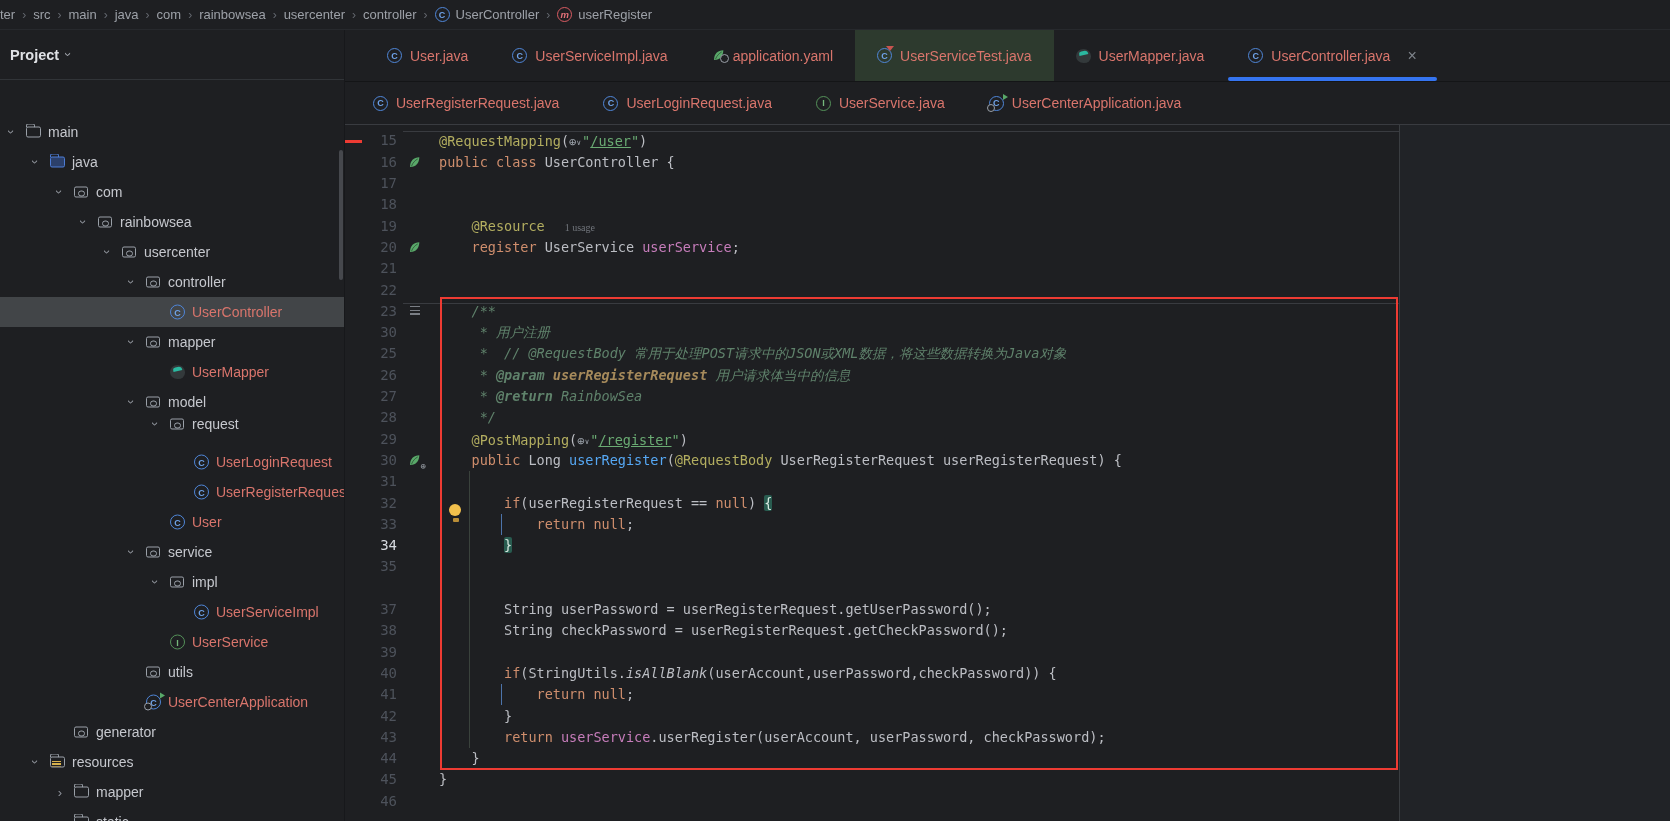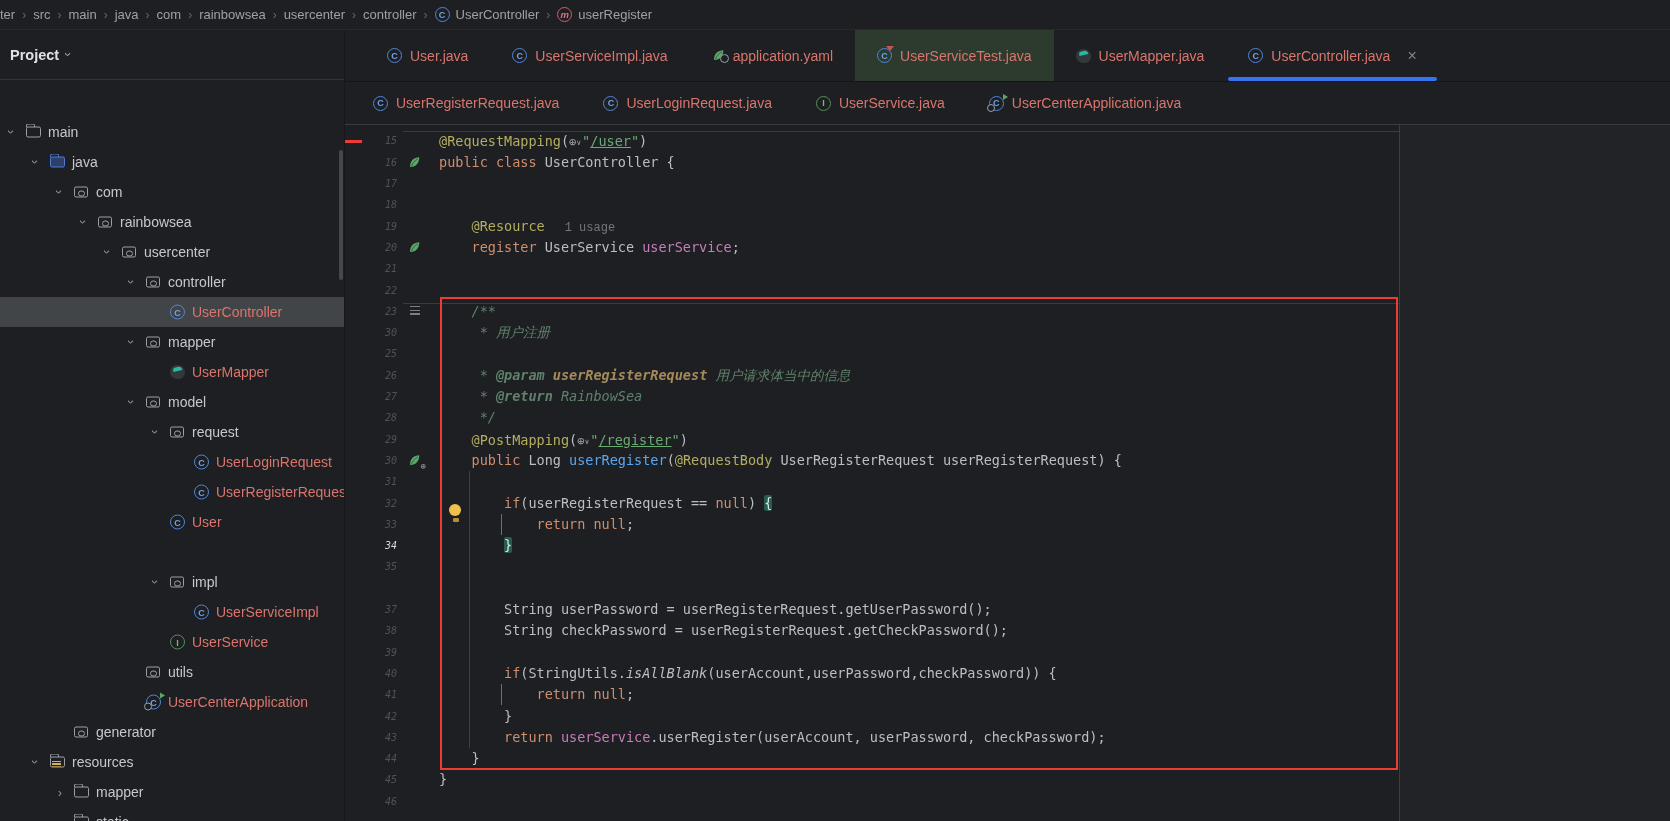--- a/index.html
+++ b/index.html
@@ -76,35 +76,35 @@
   .tab.test { background:#2d3a2e; }
   .tab.active::after { content:""; position:absolute; left:2px; right:2px; bottom:0; height:4px;
     background:#3574f0; border-radius:3px; }
   .tab .close { color:#7e838a; font-size:16px; margin-left:9px; }
 
   
   .editor { position:absolute; top:125px; left:345px; width:1054px; height:696px; background:#1e1f22; overflow:hidden; }
   .right-strip { position:absolute; top:125px; left:1399px; right:0; bottom:0; background:#212327; border-left:1px solid #3a3d41; }
   .code-line { position:absolute; left:0; width:100%; height:21.3px; line-height:21.3px;
     font-family:"DejaVu Sans Mono", monospace; font-size:13.5px; white-space:pre; }
-  .ln { position:absolute; left:0; top:0; width:52px; text-align:right; color:#4d525b; font-size:10px;font-style:italic; }
+  .ln { position:absolute; left:0; top:0; width:52px; text-align:right; color:#4d525b; font-size:14px; }
   .ln.cur { color:#d5d8de; }
   .gut { position:absolute; left:60px; top:2px; width:19px; height:17px; display:flex; align-items:center; justify-content:center; }
   .code-text { position:absolute; left:94px; top:0; white-space:pre; }
   .tk-kw { color:#cf8e6d; } .tk-ann { color:#b3ae60; } .tk-def { color:#bcbec4; }
   .tk-str { color:#6aab73; } .tk-strl { color:#6aab73; text-decoration:underline; }
   .tk-field { color:#c77dbb; } .tk-method { color:#56a8f5; }
   .tk-doc { color:#5f826b; font-style:italic; }
   .tk-doct { color:#5f826b; font-style:italic; font-weight:bold; }
   .tk-docp { color:#a68a5b; font-style:italic; font-weight:bold; }
   .tk-docv { color:#5f826b; font-style:italic; }
   .tk-static { color:#bcbec4; font-style:italic; }
   .tk-brhl { background:#295c50; color:#d8e8e0; border-radius:2px; }
-  .tk-inlay { font-family:Liberation Mono, monospace; font-style:normal; font-weight:normal;
-    font-size:12px; color:#72767d; margin-left:20px; }
+  .tk-inlay { font-family:Liberation Serif, serif; font-style:normal; font-weight:normal;
+    font-size:10px; color:#72767d; margin-left:20px; }
   .sep-line { position:absolute; left:58px; right:0; height:1px; background:#393b40; }
   .red-rect { position:absolute; left:95px; top:172px; width:958px; height:473px; border:2px solid #ee3b33; z-index:4; }
   .red-dash { position:absolute; left:0; top:15px; width:17px; height:3px; background:#ee3b33; z-index:4; }
   .guide { position:absolute; width:1px; }
   .g-method { left:124px; top:346px; height:277px; background:#3a423c; }
   .g-blue1 { left:156px; top:389px; height:21px; background:#4d74ab; }
   .g-blue2 { left:156px; top:559px; height:21px; background:#4d74ab; }
   .bulb { position:absolute; left:103px; top:378px; width:15px; height:21px; z-index:3; cursor:pointer; }
   .bulb::before { content:""; position:absolute; top:1px; left:1px; width:12px; height:12px; border-radius:50%; background:#f2c04c; }
   .bulb::after { content:""; position:absolute; bottom:2px; left:4.5px; width:6px; height:4px; background:#b98d36; border-radius:1px; }
@@ -223,21 +223,21 @@
         </span>
         <span class="tree-label cls" style="left: 192px;">UserMapper</span>
       </div>
       <div class="tree-row" style="top: 277px;">
         <span class="tree-chev open" style="left: 124px;">›</span>
         <span class="tree-iconwrap" style="left: 146px;">
           <span class="icon-package"></span>
         </span>
         <span class="tree-label" style="left: 168px;">model</span>
       </div>
-      <div class="tree-row" style="top: 307px;">
+      <div class="tree-row" style="top: 299px;">
         <span class="tree-chev open" style="left: 148px;">›</span>
         <span class="tree-iconwrap" style="left: 170px;">
           <span class="icon-package"></span>
         </span>
         <span class="tree-label" style="left: 192px;">request</span>
       </div>
       <div class="tree-row" style="top: 337px;">
         <span class="tree-iconwrap" style="left: 194px;">
           <span class="ring icon-class">C</span>
         </span>
@@ -247,20 +247,27 @@
         <span class="tree-iconwrap" style="left: 194px;">
           <span class="ring icon-class">C</span>
         </span>
         <span class="tree-label cls" style="left: 216px;">UserRegisterRequest</span>
       </div>
       <div class="tree-row" style="top: 397px;">
         <span class="tree-iconwrap" style="left: 170px;">
           <span class="ring icon-class">C</span>
         </span>
         <span class="tree-label cls" style="left: 192px;">User</span>
+      </div>
+      <div class="tree-row" style="top: 427px;">
+        <span class="tree-chev open" style="left: 124px;">›</span>
+        <span class="tree-iconwrap" style="left: 146px;">
+          <span class="icon-package"></span>
+        </span>
+        <span class="tree-label" style="left: 168px;">service</span>
       </div>
       <div class="tree-row" style="top: 457px;">
         <span class="tree-chev open" style="left: 148px;">›</span>
         <span class="tree-iconwrap" style="left: 170px;">
           <span class="icon-package"></span>
         </span>
         <span class="tree-label" style="left: 192px;">impl</span>
       </div>
       <div class="tree-row" style="top: 487px;">
         <span class="tree-iconwrap" style="left: 194px;">
@@ -385,21 +392,21 @@
     <div class="code-line" style="top: 69.3px;"><span class="ln">18</span><span class="code-text"></span></div>
     <div class="code-line" style="top: 90.6px;"><span class="ln">19</span><span class="code-text"><span class="tk-def">    </span><span class="tk-ann">@Resource</span><span class="tk-inlay">1 usage</span></span></div>
     <div class="code-line" style="top: 111.9px;"><span class="ln">20</span><span class="gut"><span class="icon-leafwrap"><svg width="13" height="13" viewBox="0 0 16 16">
             <path fill="#59a869" d="M14 1.5 C7 2 2.5 5.5 2.5 13.5 C9.5 13.8 13.6 9 14 1.5 Z"></path>
             <path stroke="#30563a" stroke-width="1.1" fill="none" d="M4.3 12.6 C5.8 8.2 8.8 5.4 12 3.6"></path>
           </svg></span></span><span class="code-text"><span class="tk-def">    </span><span class="tk-kw">register</span><span class="tk-def"> UserService </span><span class="tk-field">userService</span><span class="tk-def">;</span></span></div>
     <div class="code-line" style="top: 133.2px;"><span class="ln">21</span><span class="code-text"></span></div>
     <div class="code-line" style="top: 154.5px;"><span class="ln">22</span><span class="code-text"></span></div>
     <div class="code-line" style="top: 175.8px;"><span class="ln">23</span><span class="gut"><span class="icon-lines"></span></span><span class="code-text"><span class="tk-doc">    /**</span></span></div>
     <div class="code-line" style="top: 197.1px;"><span class="ln">30</span><span class="code-text"><span class="tk-doc">     * 用户注册</span></span></div>
-    <div class="code-line" style="top: 218.4px;"><span class="ln">25</span></div>
+    <div class="code-line" style="top: 218.4px;"><span class="ln">25</span><span class="code-text"><span class="tk-doc">     *  // @RequestBody 常用于处理POST请求中的JSON或XML数据，将这些数据转换为Java对象</span></span></div>
     <div class="code-line" style="top: 239.7px;"><span class="ln">26</span><span class="code-text"><span class="tk-doc">     * </span><span class="tk-doct">@param</span><span class="tk-doc"> </span><span class="tk-docp">userRegisterRequest</span><span class="tk-doc"> 用户请求体当中的信息</span></span></div>
     <div class="code-line" style="top: 261px;"><span class="ln">27</span><span class="code-text"><span class="tk-doc">     * </span><span class="tk-doct">@return</span><span class="tk-docv"> RainbowSea</span></span></div>
     <div class="code-line" style="top: 282.3px;"><span class="ln">28</span><span class="code-text"><span class="tk-doc">     */</span></span></div>
     <div class="code-line" style="top: 303.6px;"><span class="ln">29</span><span class="code-text"><span class="tk-def">    </span><span class="tk-ann">@PostMapping</span><span class="tk-def">(</span><span class="globe"><span class="g1">⊕</span><span class="g2">∨</span></span><span class="tk-str">"</span><span class="tk-strl">/register</span><span class="tk-str">"</span><span class="tk-def">)</span></span></div>
     <div class="code-line" style="top: 324.9px;"><span class="ln">30</span><span class="gut"><span class="icon-leafwrap"><svg width="13" height="13" viewBox="0 0 16 16">
             <path fill="#59a869" d="M14 1.5 C7 2 2.5 5.5 2.5 13.5 C9.5 13.8 13.6 9 14 1.5 Z"></path>
             <path stroke="#30563a" stroke-width="1.1" fill="none" d="M4.3 12.6 C5.8 8.2 8.8 5.4 12 3.6"></path>
           </svg><span class="mini-globe">⊕</span></span></span><span class="code-text"><span class="tk-def">    </span><span class="tk-kw">public</span><span class="tk-def"> Long </span><span class="tk-method">userRegister</span><span class="tk-def">(</span><span class="tk-ann">@RequestBody</span><span class="tk-def"> UserRegisterRequest userRegisterRequest) {</span></span></div>
     <div class="code-line" style="top: 346.2px;"><span class="ln">31</span><span class="code-text"></span></div>
     <div class="code-line" style="top: 367.5px;"><span class="ln">32</span><span class="code-text"><span class="tk-def">        </span><span class="tk-kw">if</span><span class="tk-def">(userRegisterRequest == </span><span class="tk-kw">null</span><span class="tk-def">) </span><span class="tk-brhl">{</span></span></div>

